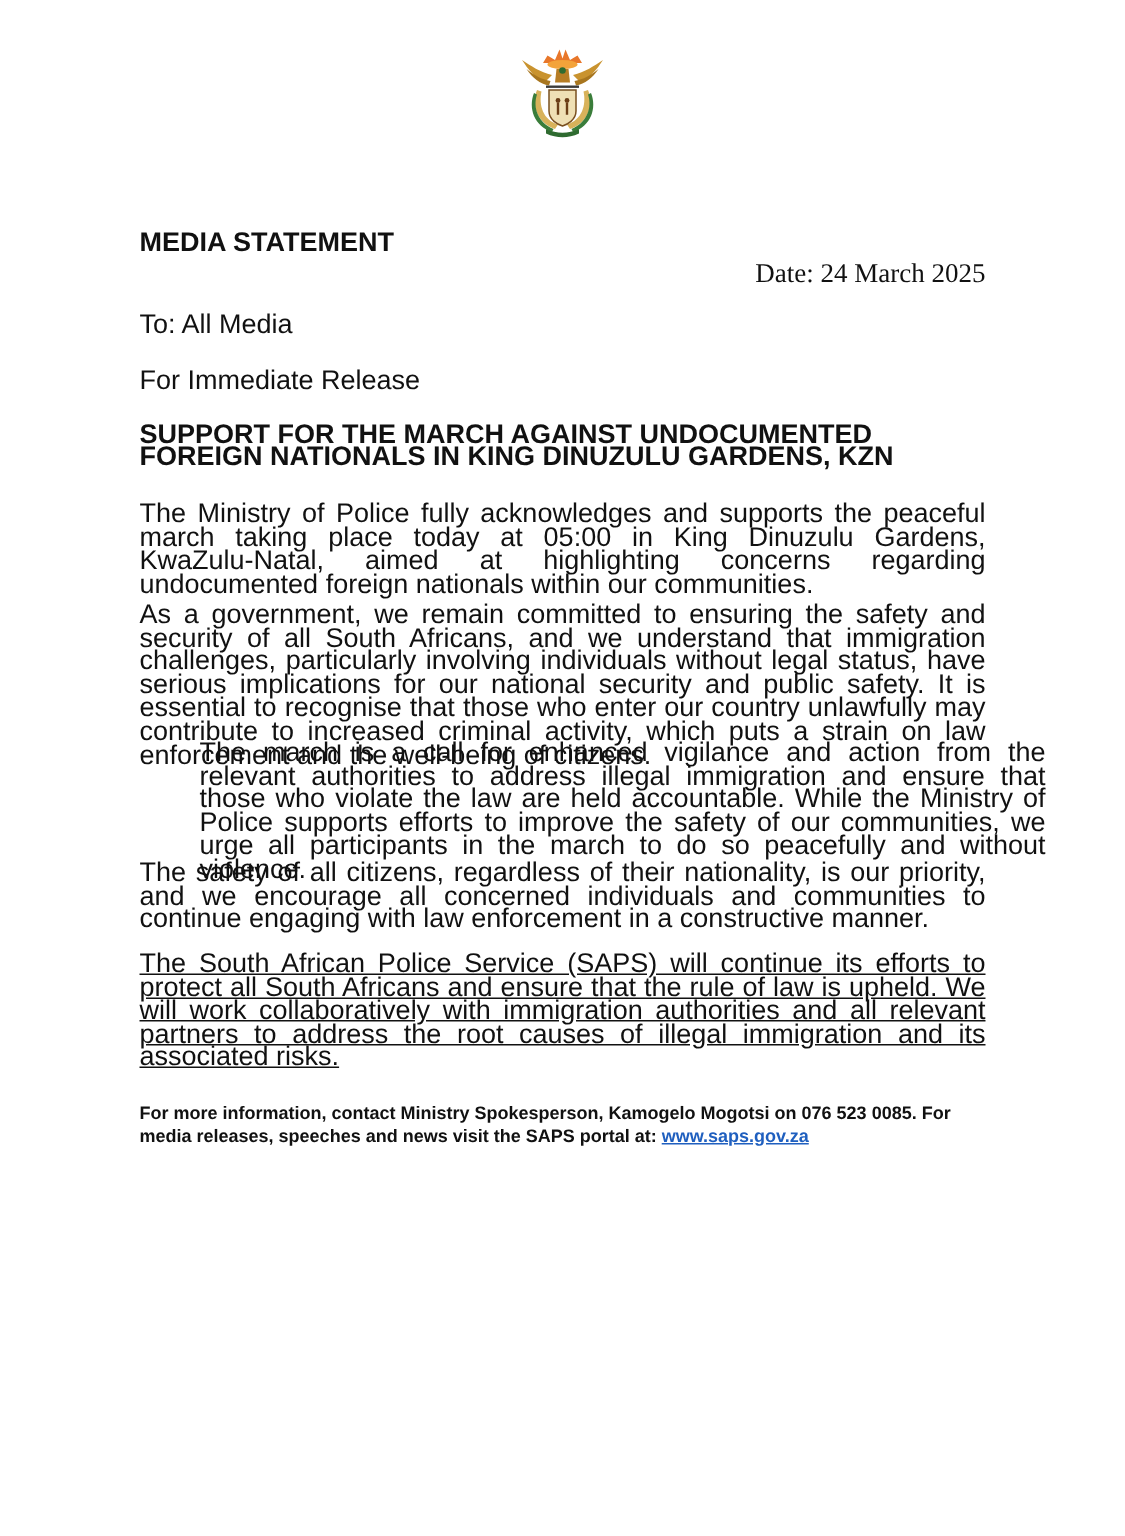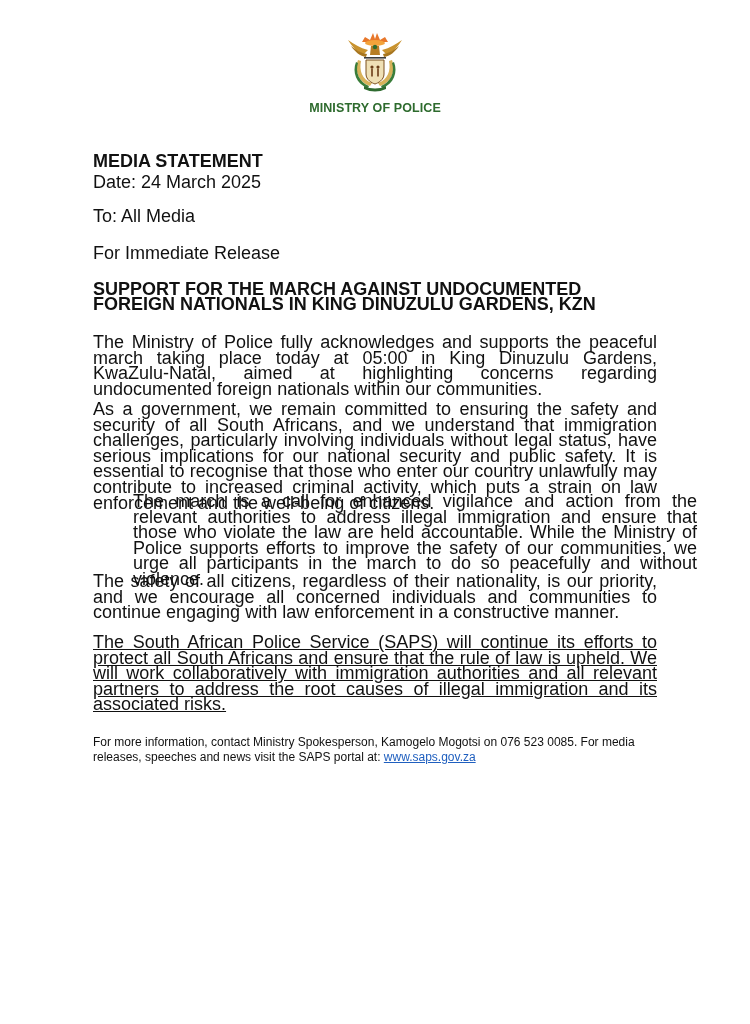--- a/index.html
+++ b/index.html
@@ -51,21 +51,22 @@
       width: 564px;
       font-size: 18px;
       line-height: 16px;
     }
     .media-statement {
       top: 153px;
       font-weight: bold;
     }
     .date {
       top: 174px;
-      text-align: left;
+      text-align: right;
+      font-family: Liberation Serif, serif;
     }
     .to {
       top: 208px;
     }
     .release {
       top: 245px;
     }
     .title {
       top: 282px;
       font-weight: bold;
@@ -75,21 +76,21 @@
       text-align: justify;
       line-height: 15.6px;
     }
     .p1 { top: 335px; }
     .p2 { top: 402px; }
     .p3 { top: 494px; margin-left: 40px; }
     .p4 { top: 574px; }
     .p5 { top: 635px; text-decoration: underline; }
     .contact {
       top: 735px;
-      font-weight: normal;
+      font-weight: bold;
       line-height: 14.5px;
       font-size: 12px;
     }
     .link {
       color: #1f5fbf;
       text-decoration: underline;
     }
   </style>
 </head>
 <body>
@@ -118,21 +119,20 @@
 
     <path d="M24 32 L42 32 L42 46 C42 52 36 55 33 56 C30 55 24 52 24 46 Z" fill="#efe0b5" stroke="#7a5020" stroke-width="1"></path>
     <circle cx="30" cy="39" r="1.6" fill="#6b3e17"></circle>
     <rect x="29.2" y="40.5" width="1.6" height="8" fill="#6b3e17"></rect>
     <circle cx="36" cy="39" r="1.6" fill="#6b3e17"></circle>
     <rect x="35.2" y="40.5" width="1.6" height="8" fill="#6b3e17"></rect>
 
     <path d="M22 58 Q33 63 44 58 L44 61 Q33 66 22 61 Z" fill="#2f6b30"></path>
   </svg>
 
-  <div class="ministry">MINISTRY OF POLICE</div>
 
   <div class="content">
     <div class="abs media-statement">MEDIA STATEMENT</div>
     <div class="abs date">Date: 24 March 2025</div>
     <div class="abs to">To: All Media</div>
     <div class="abs release">For Immediate Release</div>
 
     <div class="abs title">SUPPORT FOR THE MARCH AGAINST UNDOCUMENTED FOREIGN NATIONALS IN KING DINUZULU GARDENS, KZN</div>
 
     <div class="abs para p1">The Ministry of Police fully acknowledges and supports the peaceful march taking place today at 05:00 in King Dinuzulu Gardens, KwaZulu-Natal, aimed at highlighting concerns regarding undocumented foreign nationals within our communities.</div>

